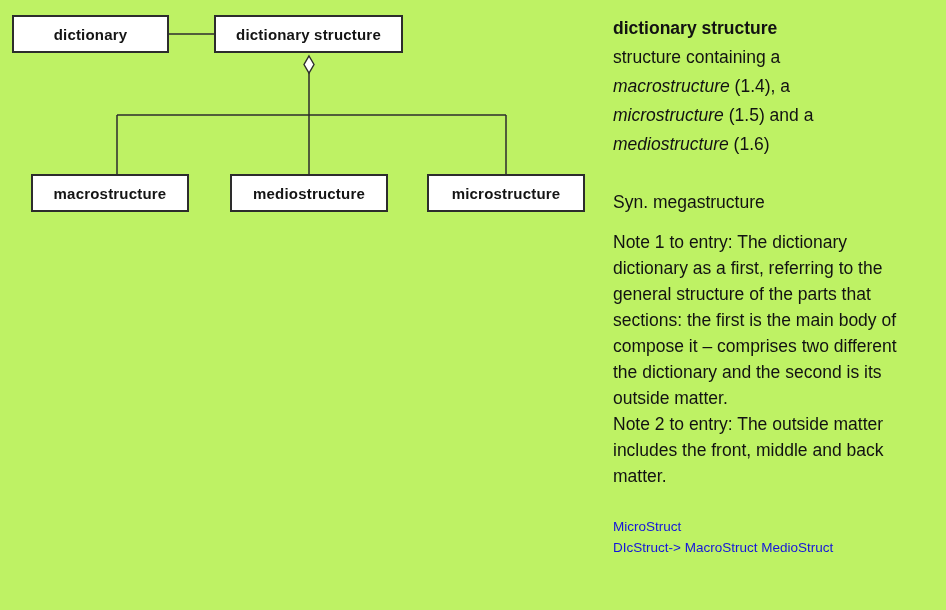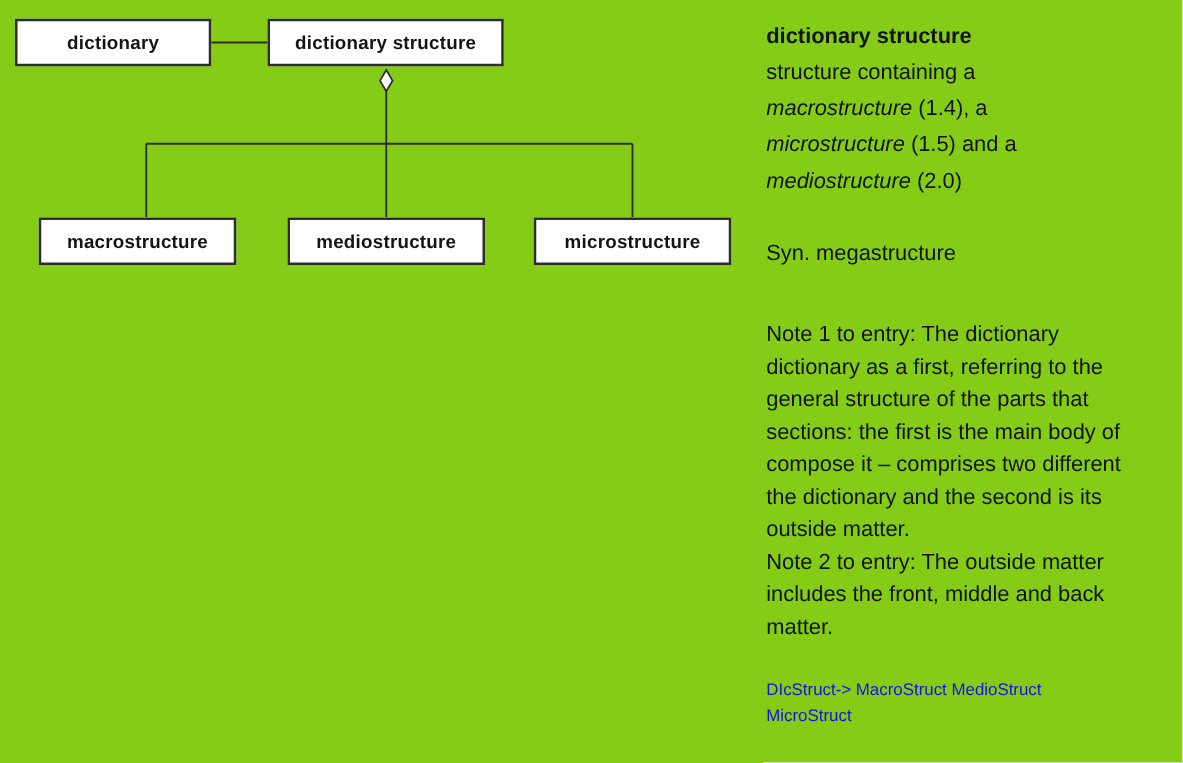--- a/index.html
+++ b/index.html
@@ -3,21 +3,21 @@
 <meta charset="utf-8">
 <style>
   * { margin: 0; padding: 0; box-sizing: border-box; }
   html, body { background: #ffffff; }
   body { font-family: "Liberation Sans", sans-serif; }
 
   #app {
     position: relative;
     width: 946px;
     height: 610px;
-    background: #84cc16;
+    background: #bef264;
     overflow: hidden;
     padding-left: 37px;
   }
 
   
   #diagram {
     position: absolute;
     left: 0; top: 0;
     width: 620px; height: 240px;
   }
@@ -51,21 +51,21 @@
     left: 613px; top: 14px;
     width: 333px;
     color: #121212;
     font-size: 17.5px;
   }
   .def-block { line-height: 29px; }
   .def-term  { font-weight: bold; }
   .it        { font-style: italic; }
   .spacer-29 { height: 29px; }
   .syn-line  { line-height: 29px; }
-  .notes     { margin-top: 37px; line-height: 26px; }
+  .notes     { margin-top: 12px; line-height: 26px; }
   .notes div, .def-block div, .links div { white-space: nowrap; }
   .links {
     margin-top: 27px;
     line-height: 21px;
     font-size: 13.5px;
     cursor: pointer;
   }
 </style>
 </head>
 <body>
@@ -110,39 +110,39 @@
     </div>
   </div>
 
   <div id="panel">
 
     <div class="def-block">
       <div class="def-term">dictionary structure</div>
       <div>structure containing a</div>
       <div><span class="it">macrostructure</span><span> (1.4), a</span></div>
       <div><span class="it">microstructure</span><span> (1.5) and a</span></div>
-      <div><span class="it">mediostructure</span><span> (2.0)</span></div>
+      <div><span class="it">mediostructure</span><span> (1.6)</span></div>
     </div>
 
     <div class="spacer-29"></div>
 
     <div class="syn-line">Syn. megastructure</div>
 
     <div class="notes">
       <div>Note 1 to entry: The dictionary</div>
       <div>dictionary as a first, referring to the</div>
       <div>general structure of the parts that</div>
       <div>sections: the first is the main body of</div>
       <div>compose it – comprises two different</div>
       <div>the dictionary and the second is its</div>
       <div>outside matter.</div>
       <div>Note 2 to entry: The outside matter</div>
       <div>includes the front, middle and back</div>
       <div>matter.</div>
     </div>
 
     <div class="links" style="color: rgb(20, 20, 220);">
+      <div>MicroStruct</div>
       <div>DIcStruct-&gt; MacroStruct MedioStruct</div>
-      <div>MicroStruct</div>
     </div>
 
   </div>
 </div>
 
 </body></html>

